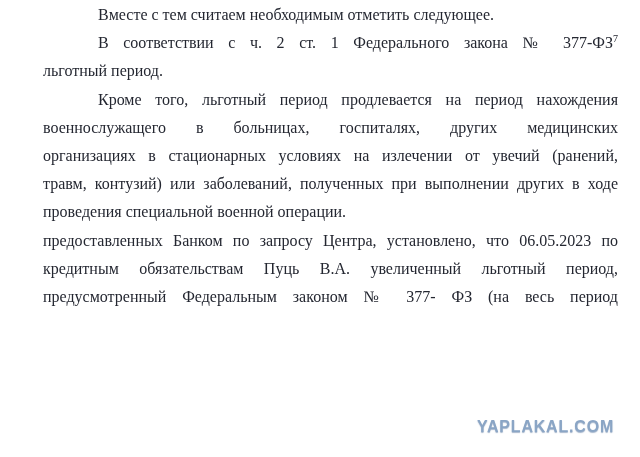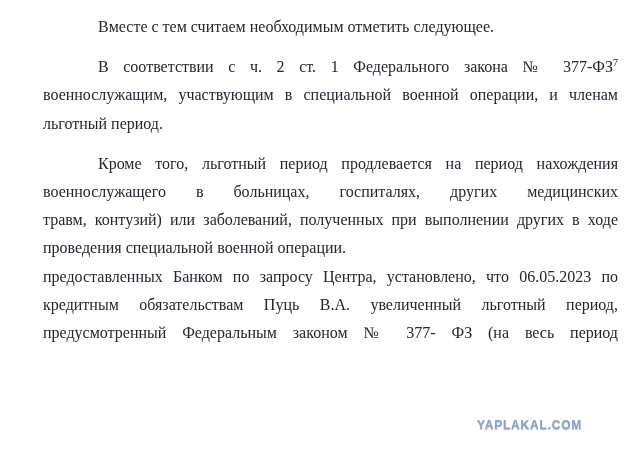--- a/index.html
+++ b/index.html
@@ -27,64 +27,63 @@
   .paragraph { margin: 0; }
   .line {
     text-align: justify;
     white-space: normal;
   }
   .line.justify {
     text-align-last: justify;
   }
   .line.first {
     padding-left: 55px;
-    margin-top: 12px;
   }
   .line.last {
     text-align: left;
     text-align-last: left;
   }
   sup.fn {
     font-size: 10px;
     line-height: 0;
     vertical-align: super;
   }
   .watermark {
     position: absolute;
     left: 477px;
     top: 418px;
     font-family: "Liberation Sans", "DejaVu Sans", sans-serif;
     font-weight: bold;
-    font-size: 12px;
+    font-size: 16px;
     letter-spacing: 0.8px;
     color: #8aa5c5;
     text-shadow: 0 1px 1px rgba(92, 122, 162, 0.55);
     user-select: none;
   }
 </style>
 </head>
 <body>
 
 <div class="doc" style="color: rgb(36, 39, 49);">
 
   <div class="paragraph">
     <div class="line first last">Вместе с тем считаем необходимым отметить следующее.</div>
   </div>
 
   <div class="paragraph">
     <div class="line first justify">
       <span>В соответствии с ч. 2 ст. 1 Федерального закона № 377-ФЗ</span><sup class="fn">7</sup>
     </div>
-    <div class="line justify">военнослужащим, участвующим в специальной военной операции, и членам</div>
     <div class="line last">льготный период.</div>
   </div>
 
   <div class="paragraph">
     <div class="line first justify">Кроме того, льготный период продлевается на период нахождения</div>
     <div class="line justify">военнослужащего в больницах, госпиталях, других медицинских</div>
+    <div class="line justify">организациях в стационарных условиях на излечении от увечий (ранений,</div>
     <div class="line justify">травм, контузий) или заболеваний, полученных при выполнении других в ходе</div>
     <div class="line last">проведения специальной военной операции.</div>
   </div>
 
   <div class="paragraph">
     <div class="line justify">предоставленных Банком по запросу Центра, установлено, что 06.05.2023 по</div>
     <div class="line justify">кредитным обязательствам Пуць В.А. увеличенный льготный период,</div>
     <div class="line justify">предусмотренный Федеральным законом № 377- ФЗ (на весь период</div>
   </div>
 

